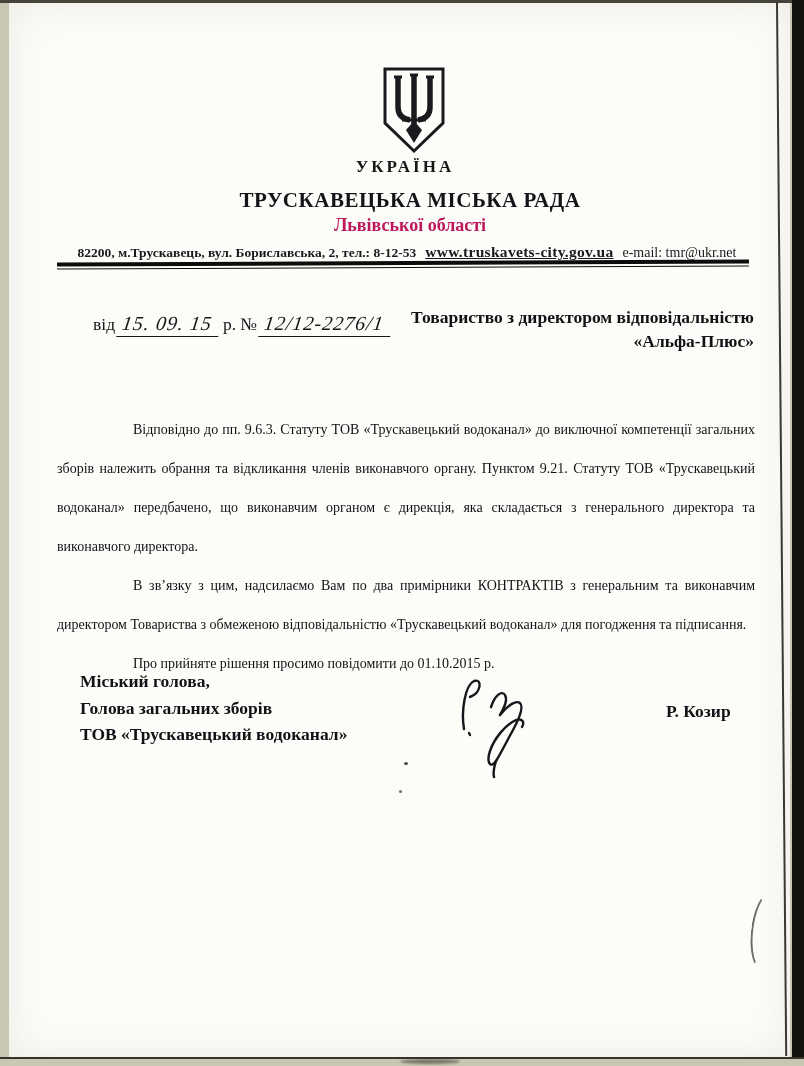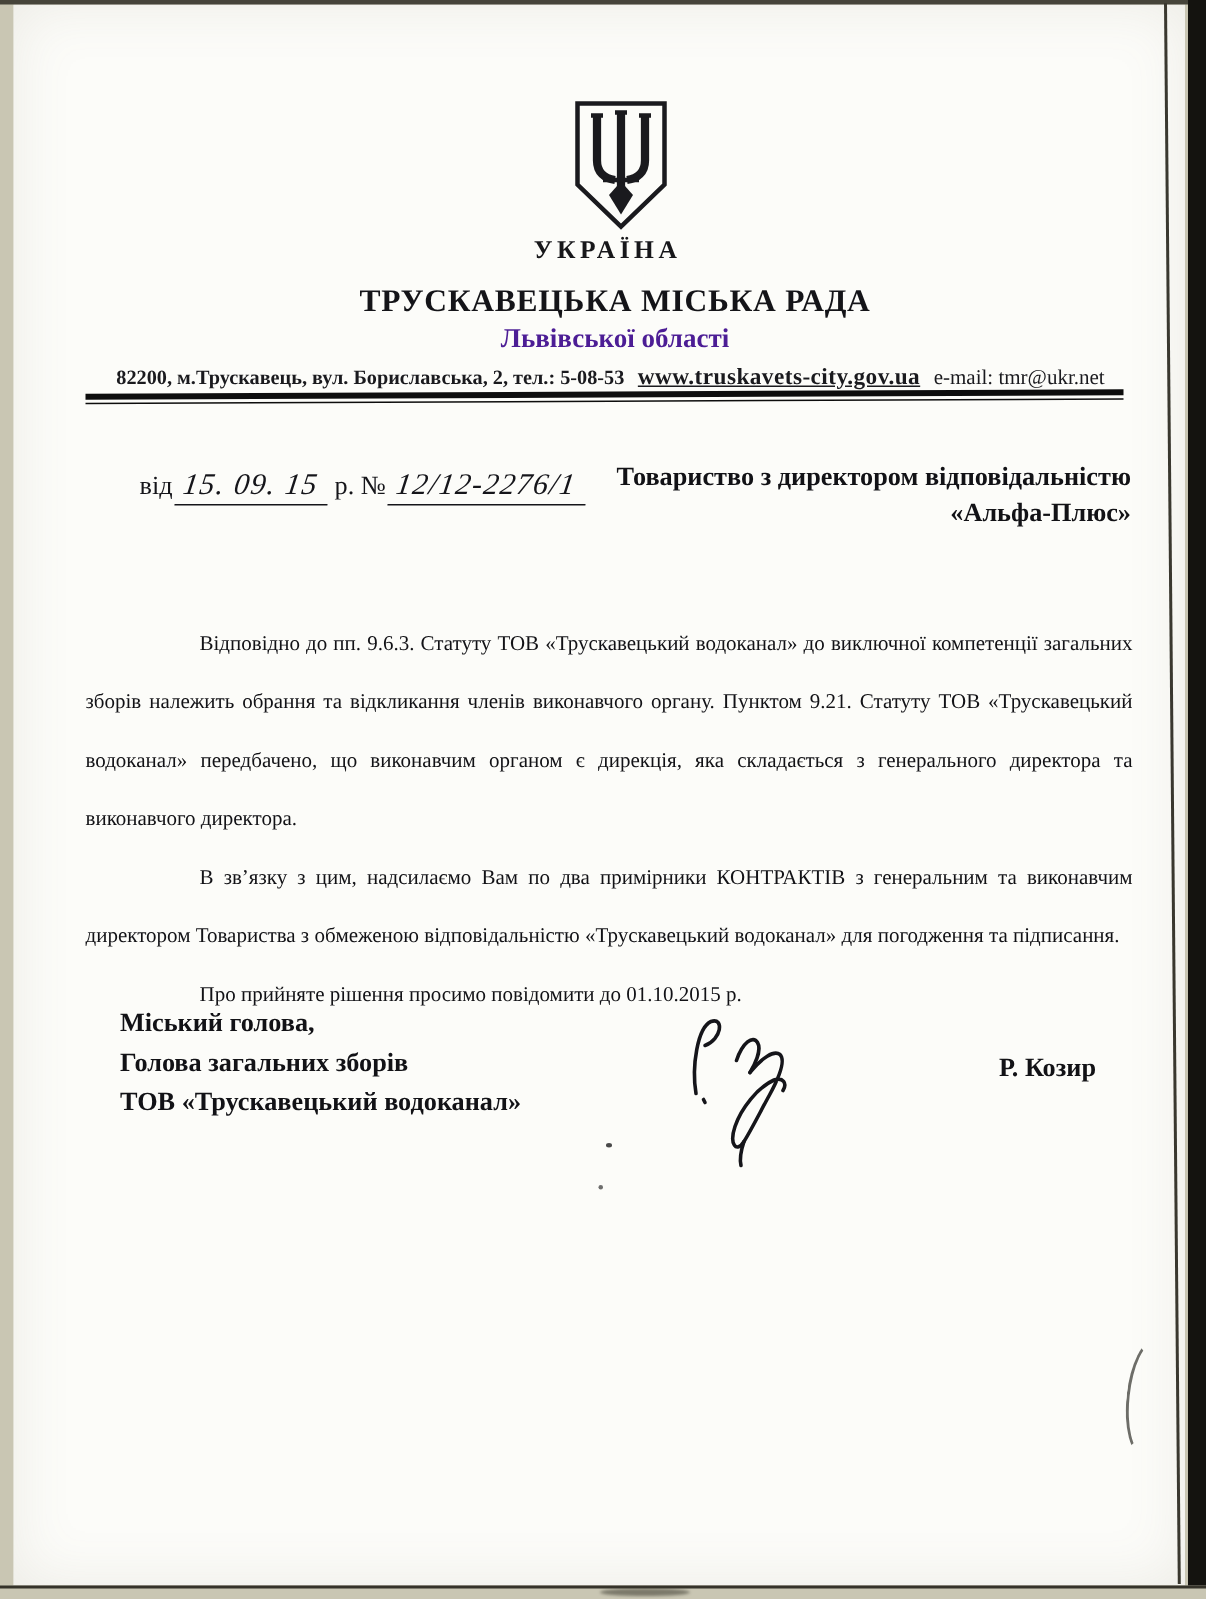--- a/index.html
+++ b/index.html
@@ -28,21 +28,21 @@
   .country{
     position:absolute;left:300px;top:157px;width:210px;
     text-align:center;font-weight:bold;font-size:17px;letter-spacing:3px;color:#17171a;
   }
   .org{
     position:absolute;left:90px;top:188px;width:640px;text-align:center;
     font-weight:bold;font-size:21px;letter-spacing:.5px;color:#141418;
   }
   .region{
     position:absolute;left:90px;top:215px;width:640px;text-align:center;
-    font-weight:bold;font-size:18px;color:#4c1d95;
+    font-weight:bold;font-size:18px;color:#be185d;
   }
   .addr-row{
     position:absolute;left:62px;top:243px;width:690px;
     display:flex;justify-content:center;align-items:baseline;gap:9px;
     white-space:nowrap;color:#1a1a1e;
   }
   .addr-part{font-weight:bold;font-size:13.5px;}
   .addr-site{font-weight:bold;font-size:15.5px;text-decoration:underline;letter-spacing:.3px;}
   .addr-mail{font-size:14px;}
   .header-rule{position:absolute;left:57px;top:261px;width:692px;transform:rotate(-0.25deg);}
@@ -119,21 +119,21 @@
       <path d="M30,56 H54"></path>
     </g>
     <path d="M42,57 L50,66 L42,79 L34,66 Z" fill="#1a1a1e"></path>
   </svg>
 
   <div class="country">УКРАЇНА</div>
   <div class="org">ТРУСКАВЕЦЬКА МІСЬКА РАДА</div>
   <div class="region">Львівської області</div>
 
   <div class="addr-row">
-    <span class="addr-part">82200, м.Трускавець, вул. Бориславська, 2, тел.: 5-08-53</span>
+    <span class="addr-part">82200, м.Трускавець, вул. Бориславська, 2, тел.: 8-12-53</span>
     <span class="addr-site">www.truskavets-city.gov.ua</span>
     <span class="addr-mail">e-mail: tmr@ukr.net</span>
   </div>
 
   <div class="header-rule">
     <div class="thick"></div>
       <div class="thin"></div>
   </div>
 
   <div class="ref-line">

